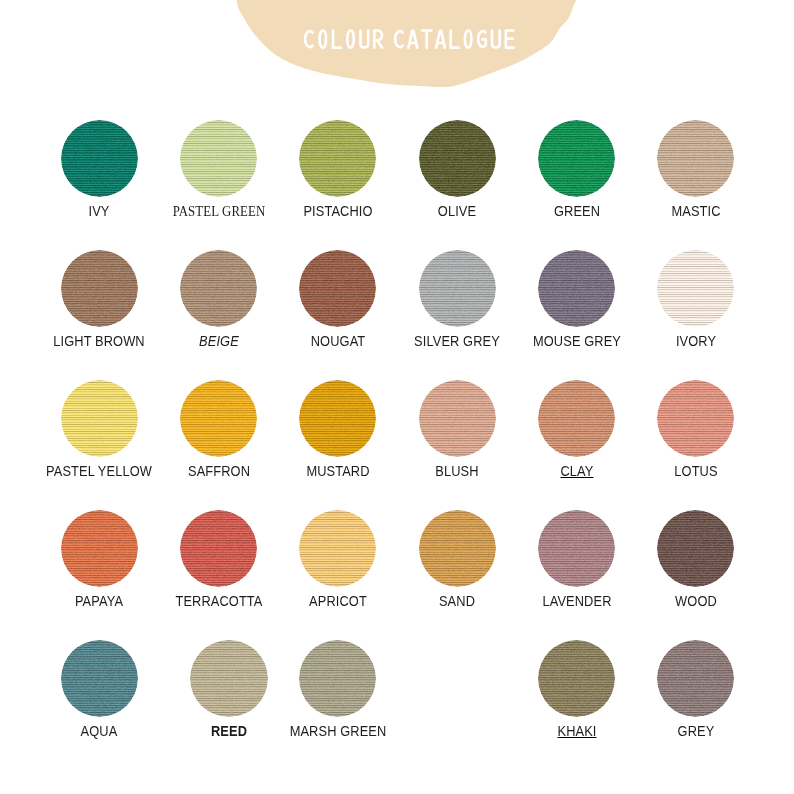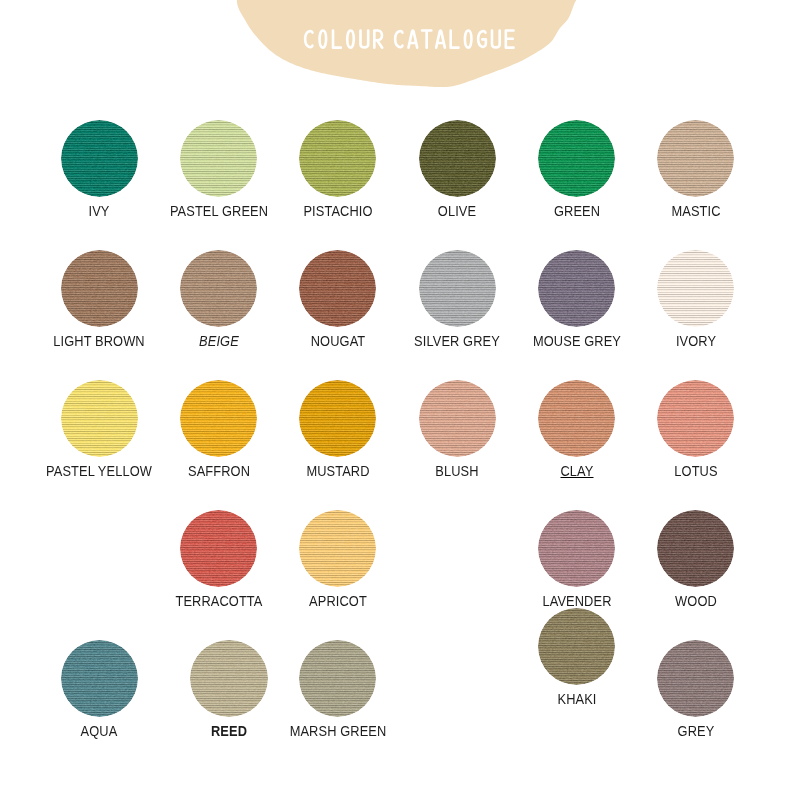--- a/index.html
+++ b/index.html
@@ -117,21 +117,21 @@
           <svg class="grain" viewBox="0 0 84 84" preserveAspectRatio="none">
             <rect width="84" height="84" filter="url(#yarnGrain)"></rect>
           </svg>
           <div class="ribs"></div>
           <svg class="streak" viewBox="0 0 84 84" preserveAspectRatio="none">
             <rect width="84" height="84" filter="url(#yarnStreak)"></rect>
           </svg>
         </div>
         <div class="label">IVY</div>
       </div>
-      <div class="cell" style="left: 158.65px; top: 119.9px;">
+      <div class="cell" style="left: 158.65px; top: 119.9px; font-family: Liberation Serif, serif;">
         <div class="disc" style="width: 77.1px; height: 77.1px;">
           <div class="base" style="background: rgb(204, 221, 144);"></div>
           <svg class="grain" viewBox="0 0 84 84" preserveAspectRatio="none">
             <rect width="84" height="84" filter="url(#yarnGrain)"></rect>
           </svg>
           <div class="ribs"></div>
           <svg class="streak" viewBox="0 0 84 84" preserveAspectRatio="none">
             <rect width="84" height="84" filter="url(#yarnStreak)"></rect>
           </svg>
         </div>
@@ -338,20 +338,33 @@
           <svg class="grain" viewBox="0 0 84 84" preserveAspectRatio="none">
             <rect width="84" height="84" filter="url(#yarnGrain)"></rect>
           </svg>
           <div class="ribs"></div>
           <svg class="streak" viewBox="0 0 84 84" preserveAspectRatio="none">
             <rect width="84" height="84" filter="url(#yarnStreak)"></rect>
           </svg>
         </div>
         <div class="label">LOTUS</div>
       </div>
+      <div class="cell" style="left: 39.35px; top: 509.6px;">
+        <div class="disc" style="width: 77.1px; height: 77.1px;">
+          <div class="base" style="background: rgb(225, 93, 48);"></div>
+          <svg class="grain" viewBox="0 0 84 84" preserveAspectRatio="none">
+            <rect width="84" height="84" filter="url(#yarnGrain)"></rect>
+          </svg>
+          <div class="ribs"></div>
+          <svg class="streak" viewBox="0 0 84 84" preserveAspectRatio="none">
+            <rect width="84" height="84" filter="url(#yarnStreak)"></rect>
+          </svg>
+        </div>
+        <div class="label">PAPAYA</div>
+      </div>
       <div class="cell" style="left: 158.65px; top: 509.6px;">
         <div class="disc" style="width: 77.1px; height: 77.1px;">
           <div class="base" style="background: rgb(209, 68, 56);"></div>
           <svg class="grain" viewBox="0 0 84 84" preserveAspectRatio="none">
             <rect width="84" height="84" filter="url(#yarnGrain)"></rect>
           </svg>
           <div class="ribs"></div>
           <svg class="streak" viewBox="0 0 84 84" preserveAspectRatio="none">
             <rect width="84" height="84" filter="url(#yarnStreak)"></rect>
           </svg>
@@ -364,20 +377,33 @@
           <svg class="grain" viewBox="0 0 84 84" preserveAspectRatio="none">
             <rect width="84" height="84" filter="url(#yarnGrain)"></rect>
           </svg>
           <div class="ribs"></div>
           <svg class="streak" viewBox="0 0 84 84" preserveAspectRatio="none">
             <rect width="84" height="84" filter="url(#yarnStreak)"></rect>
           </svg>
         </div>
         <div class="label">APRICOT</div>
       </div>
+      <div class="cell" style="left: 397.25px; top: 509.6px;">
+        <div class="disc" style="width: 77.1px; height: 77.1px;">
+          <div class="base" style="background: rgb(211, 144, 56);"></div>
+          <svg class="grain" viewBox="0 0 84 84" preserveAspectRatio="none">
+            <rect width="84" height="84" filter="url(#yarnGrain)"></rect>
+          </svg>
+          <div class="ribs"></div>
+          <svg class="streak" viewBox="0 0 84 84" preserveAspectRatio="none">
+            <rect width="84" height="84" filter="url(#yarnStreak)"></rect>
+          </svg>
+        </div>
+        <div class="label">SAND</div>
+      </div>
       <div class="cell" style="left: 516.55px; top: 509.6px;">
         <div class="disc" style="width: 77.1px; height: 77.1px;">
           <div class="base" style="background: rgb(162, 113, 118);"></div>
           <svg class="grain" viewBox="0 0 84 84" preserveAspectRatio="none">
             <rect width="84" height="84" filter="url(#yarnGrain)"></rect>
           </svg>
           <div class="ribs"></div>
           <svg class="streak" viewBox="0 0 84 84" preserveAspectRatio="none">
             <rect width="84" height="84" filter="url(#yarnStreak)"></rect>
           </svg>
@@ -429,21 +455,21 @@
           <svg class="grain" viewBox="0 0 84 84" preserveAspectRatio="none">
             <rect width="84" height="84" filter="url(#yarnGrain)"></rect>
           </svg>
           <div class="ribs"></div>
           <svg class="streak" viewBox="0 0 84 84" preserveAspectRatio="none">
             <rect width="84" height="84" filter="url(#yarnStreak)"></rect>
           </svg>
         </div>
         <div class="label">MARSH GREEN</div>
       </div>
-      <div class="cell" style="left: 516.55px; top: 608px;">
+      <div class="cell" style="left: 516.55px; top: 640px; text-decoration: underline;">
         <div class="disc" style="width: 77.1px; height: 77.1px;">
           <div class="base" style="background: rgb(124, 110, 71);"></div>
           <svg class="grain" viewBox="0 0 84 84" preserveAspectRatio="none">
             <rect width="84" height="84" filter="url(#yarnGrain)"></rect>
           </svg>
           <div class="ribs"></div>
           <svg class="streak" viewBox="0 0 84 84" preserveAspectRatio="none">
             <rect width="84" height="84" filter="url(#yarnStreak)"></rect>
           </svg>
         </div>

